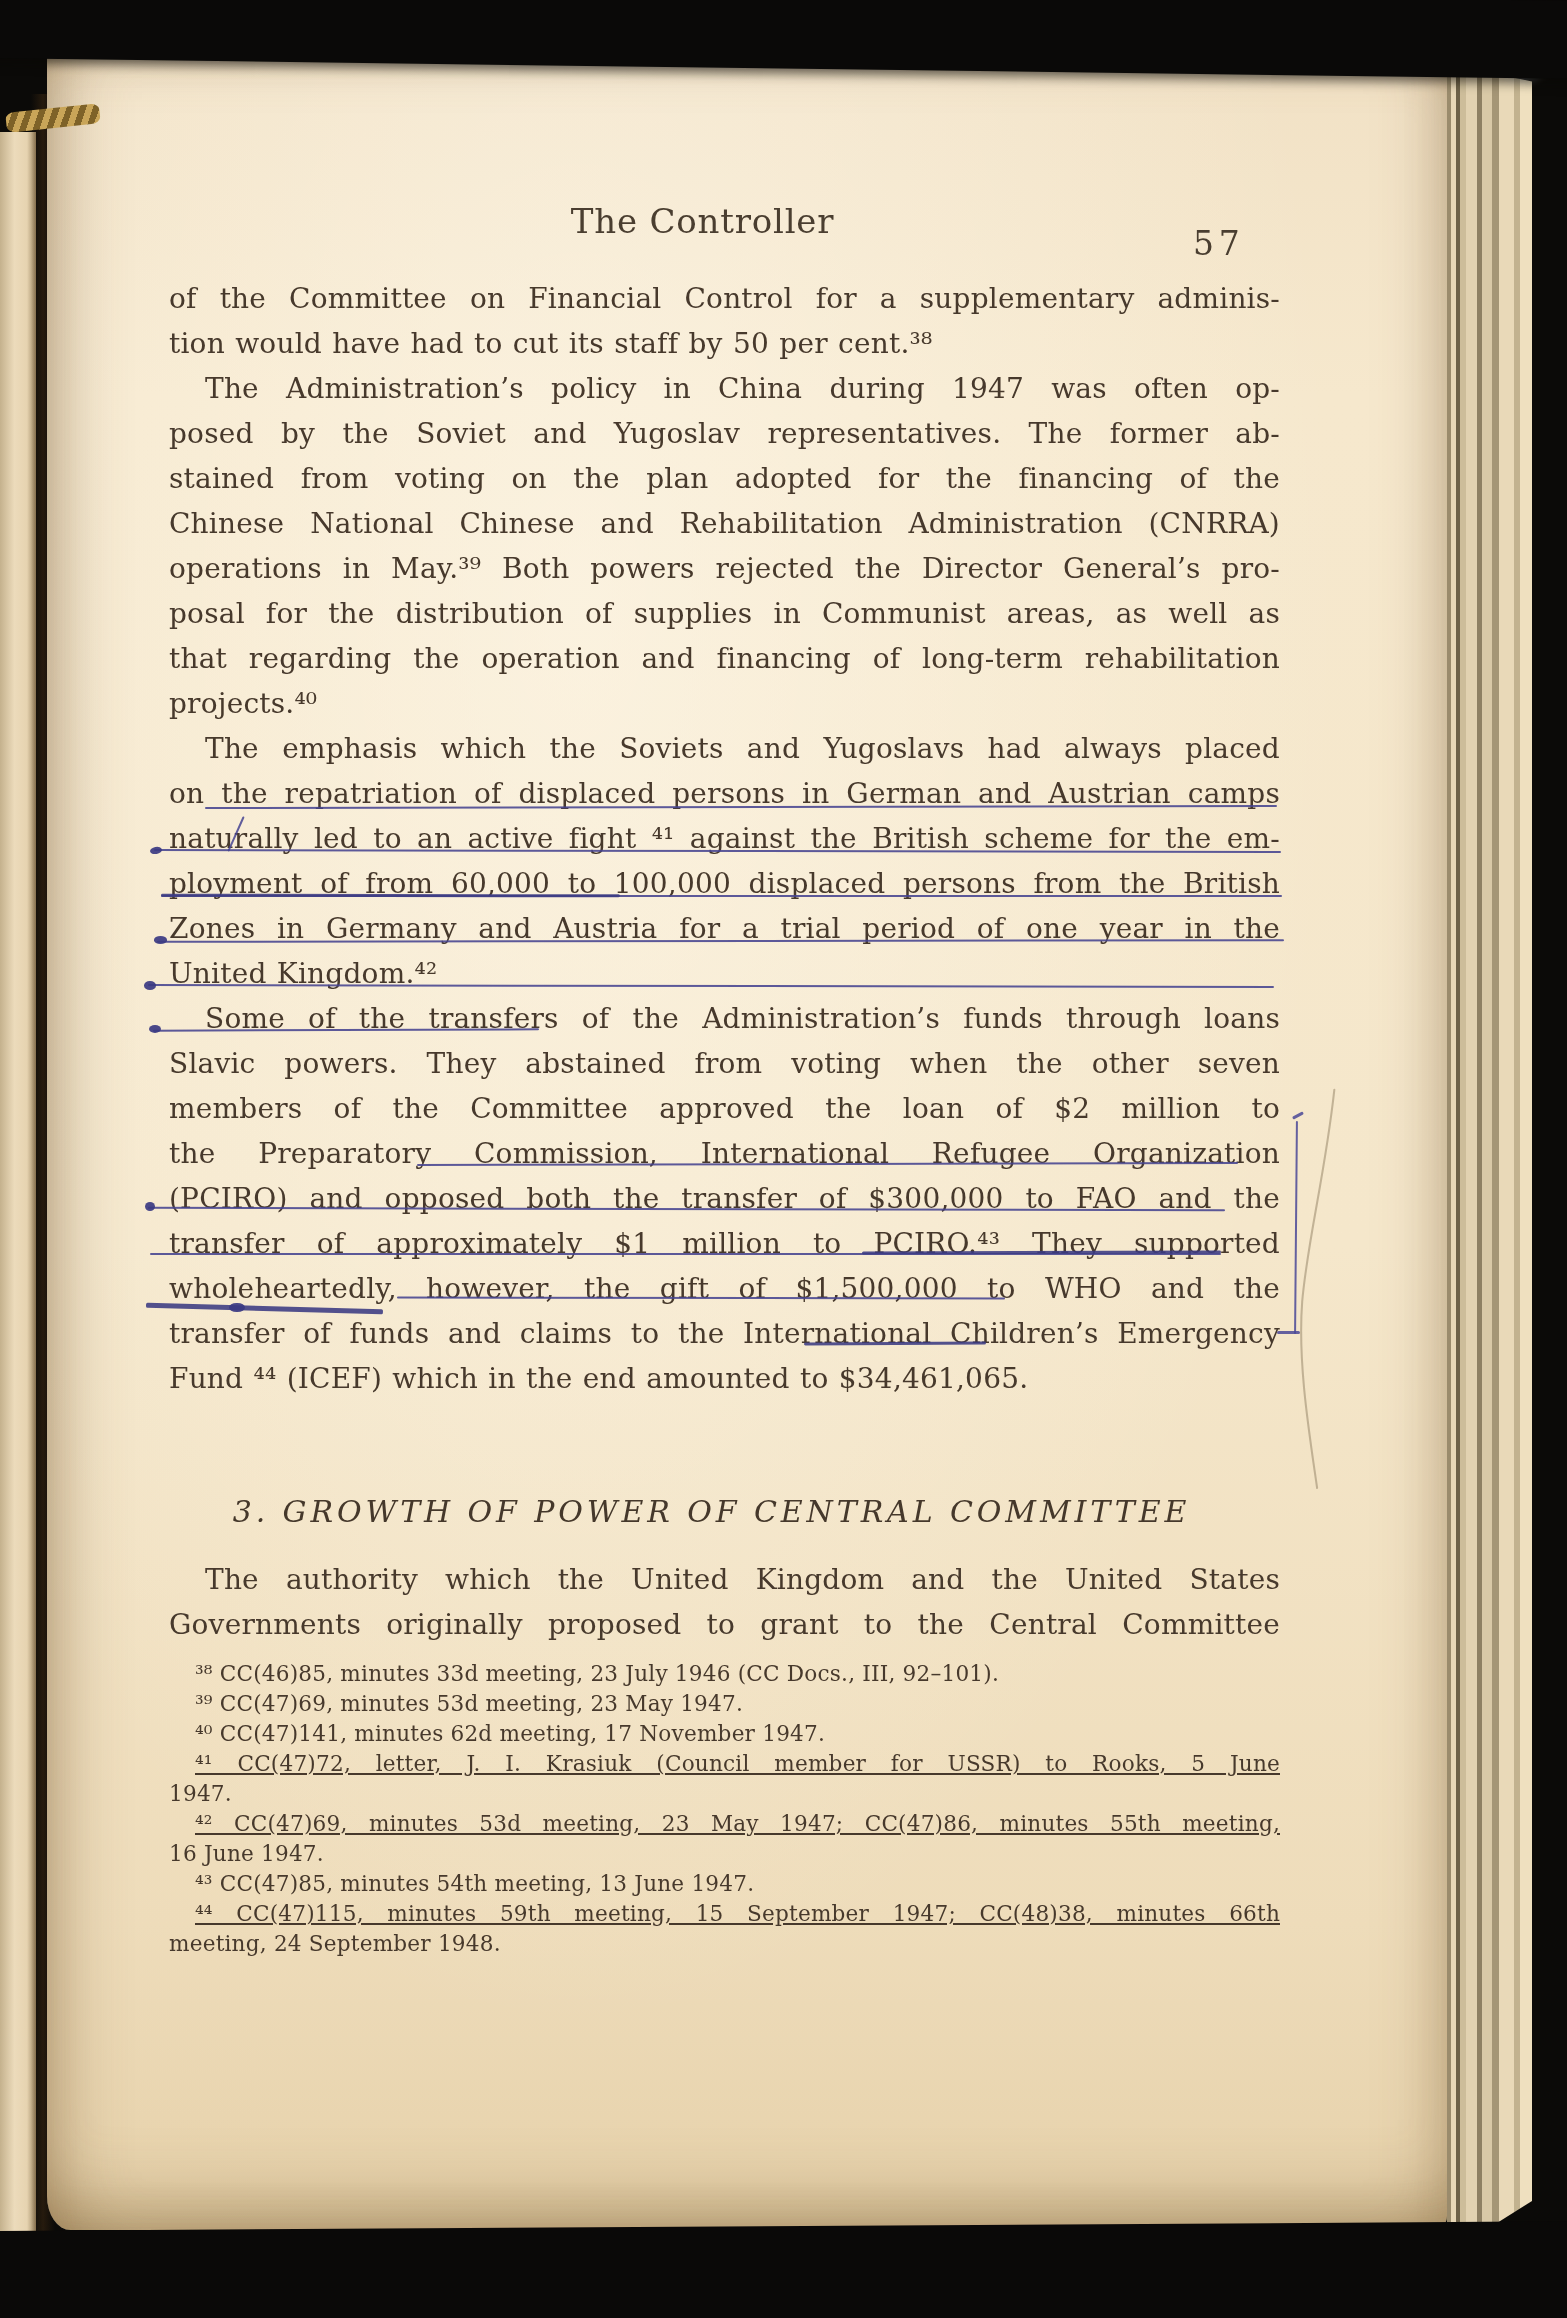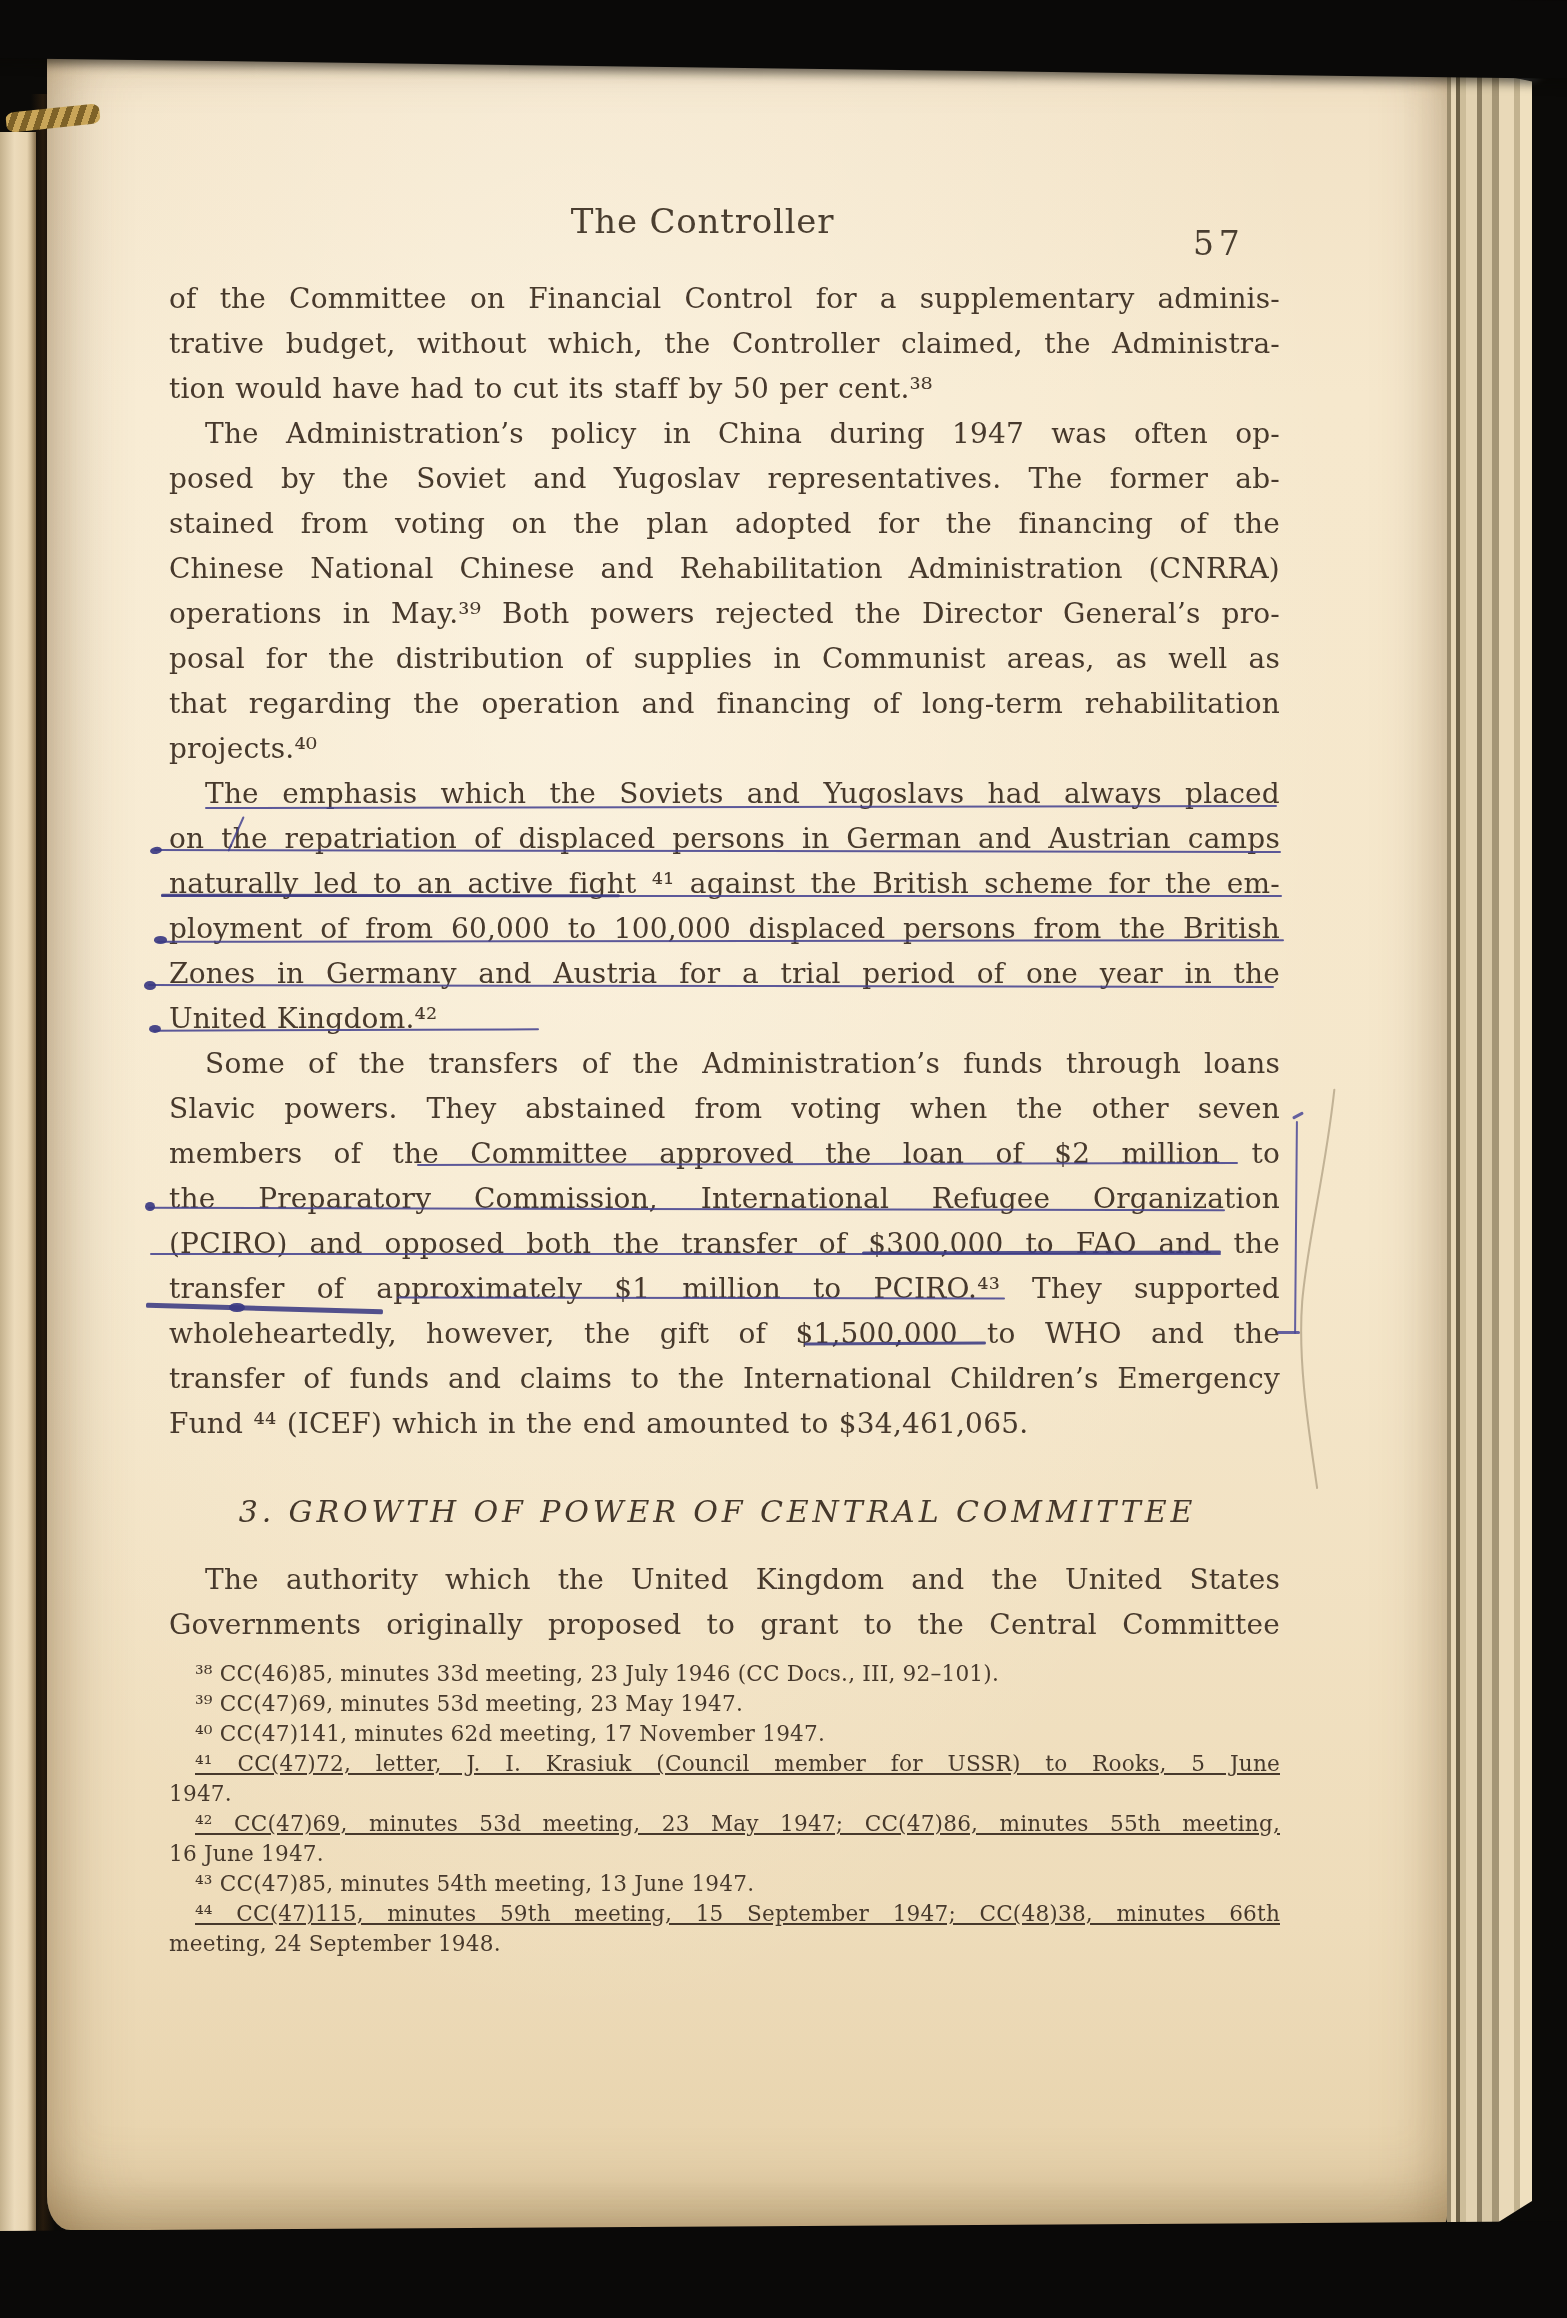--- a/index.html
+++ b/index.html
@@ -77,21 +77,21 @@
   #col1{top:276px;}
   #col2{top:1557px;}
   .ln{
     height:45px;line-height:45px;font-size:28px;color:#47392c;
     letter-spacing:0.2px;word-spacing:1.2px;
     text-align:justify;text-align-last:justify;white-space:normal;overflow:visible;
   }
   .last{text-align-last:left;}
   .ind{text-indent:36px;}
   .heading{
-    position:absolute;left:162px;top:1489px;width:1111px;height:45px;line-height:45px;
+    position:absolute;left:156px;top:1489px;width:1111px;height:45px;line-height:45px;
     text-align:center;font-style:italic;font-size:30px;letter-spacing:3.9px;color:#45382b;
   }
   #fnotes{top:1659px;}
   .fln{
     height:30px;line-height:30px;font-size:21.6px;color:#47392c;
     letter-spacing:0.2px;text-align:justify;text-align-last:left;
   }
   .find{text-indent:26px;}
   .fj{text-align-last:justify;text-decoration:underline;}
   
@@ -113,21 +113,20 @@
 <div class="cover-smudge"></div>
 <div class="headband"></div>
 <div class="top-shadow"></div>
 <div class="bottom-shadow"></div>
 
 <div class="runhead">The Controller</div>
 <div class="pagenum">57</div>
 
 <div class="col" id="col1">
   <div class="ln">of the Committee on Financial Control for a supplementary adminis-</div>
-  <div class="ln">trative budget, without which, the Controller claimed, the Administra-</div>
   <div class="ln last">tion would have had to cut its staff by 50 per cent.³⁸</div>
   <div class="ln ind">The Administration’s policy in China during 1947 was often op-</div>
   <div class="ln">posed by the Soviet and Yugoslav representatives. The former ab-</div>
   <div class="ln">stained from voting on the plan adopted for the financing of the</div>
   <div class="ln">Chinese National Chinese and Rehabilitation Administration (CNRRA)</div>
   <div class="ln">operations in May.³⁹ Both powers rejected the Director General’s pro-</div>
   <div class="ln">posal for the distribution of supplies in Communist areas, as well as</div>
   <div class="ln">that regarding the operation and financing of long-term rehabilitation</div>
   <div class="ln last">projects.⁴⁰</div>
   <div class="ln ind">The emphasis which the Soviets and Yugoslavs had always placed</div>

